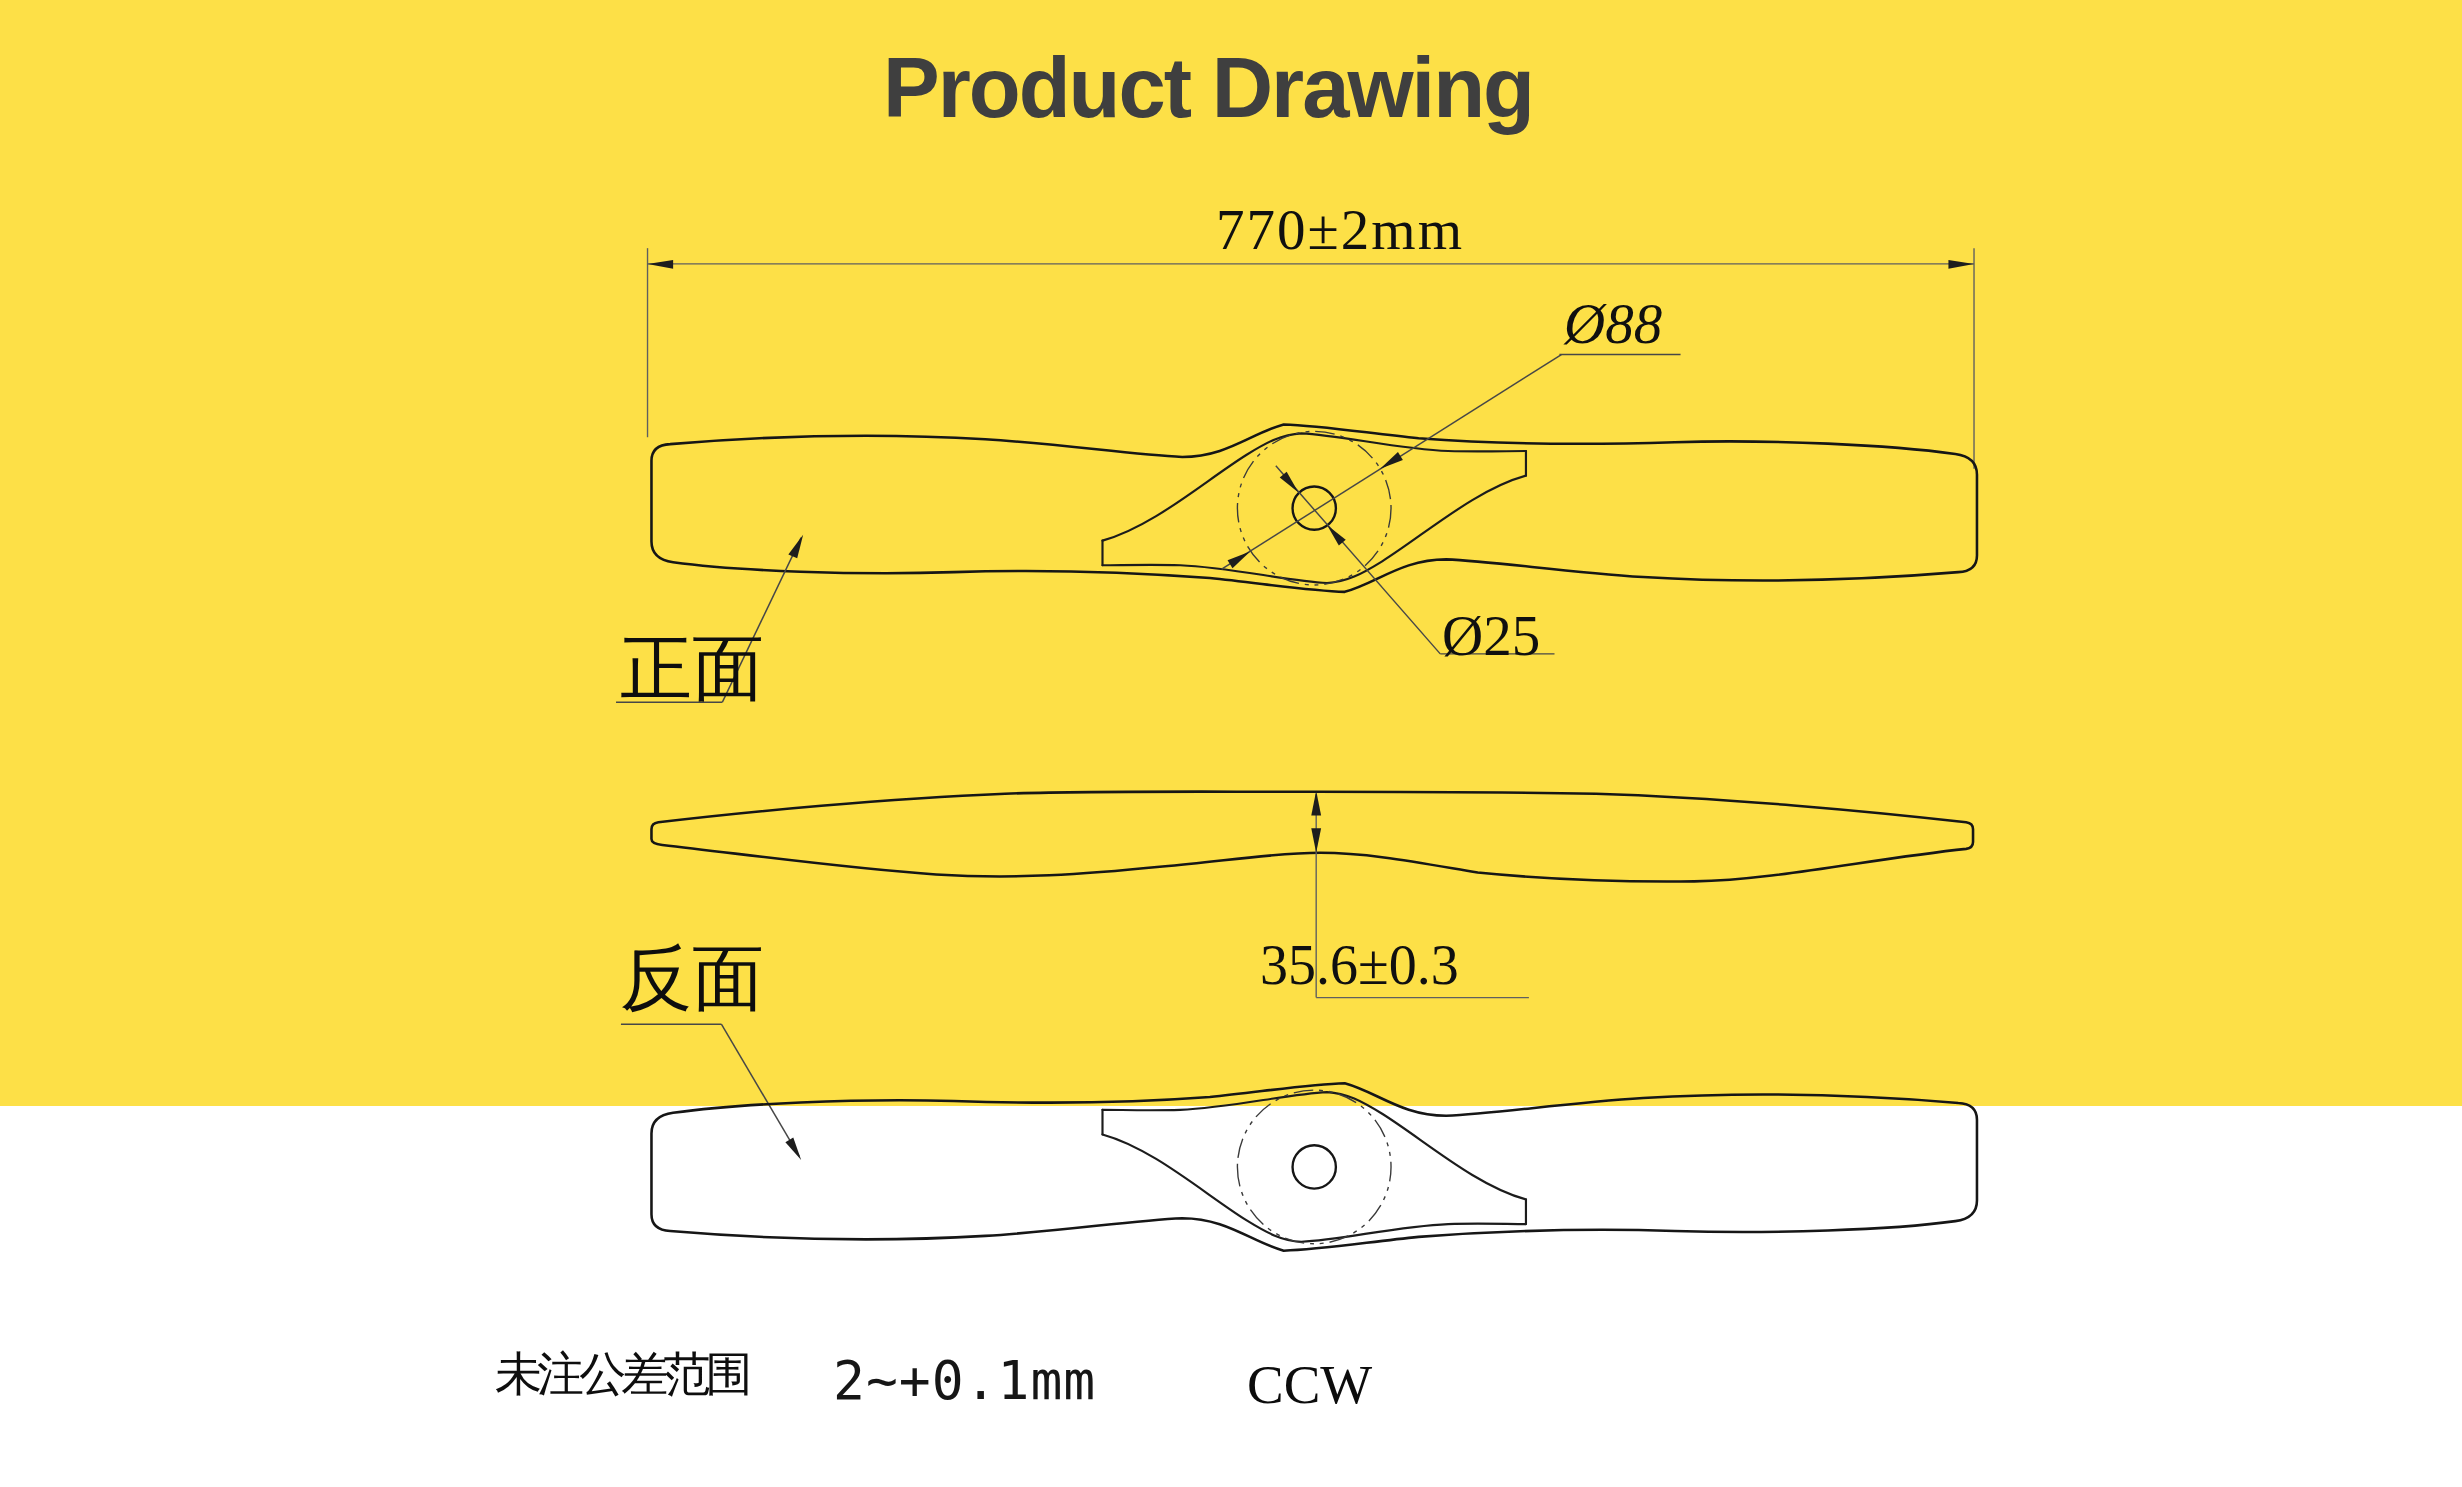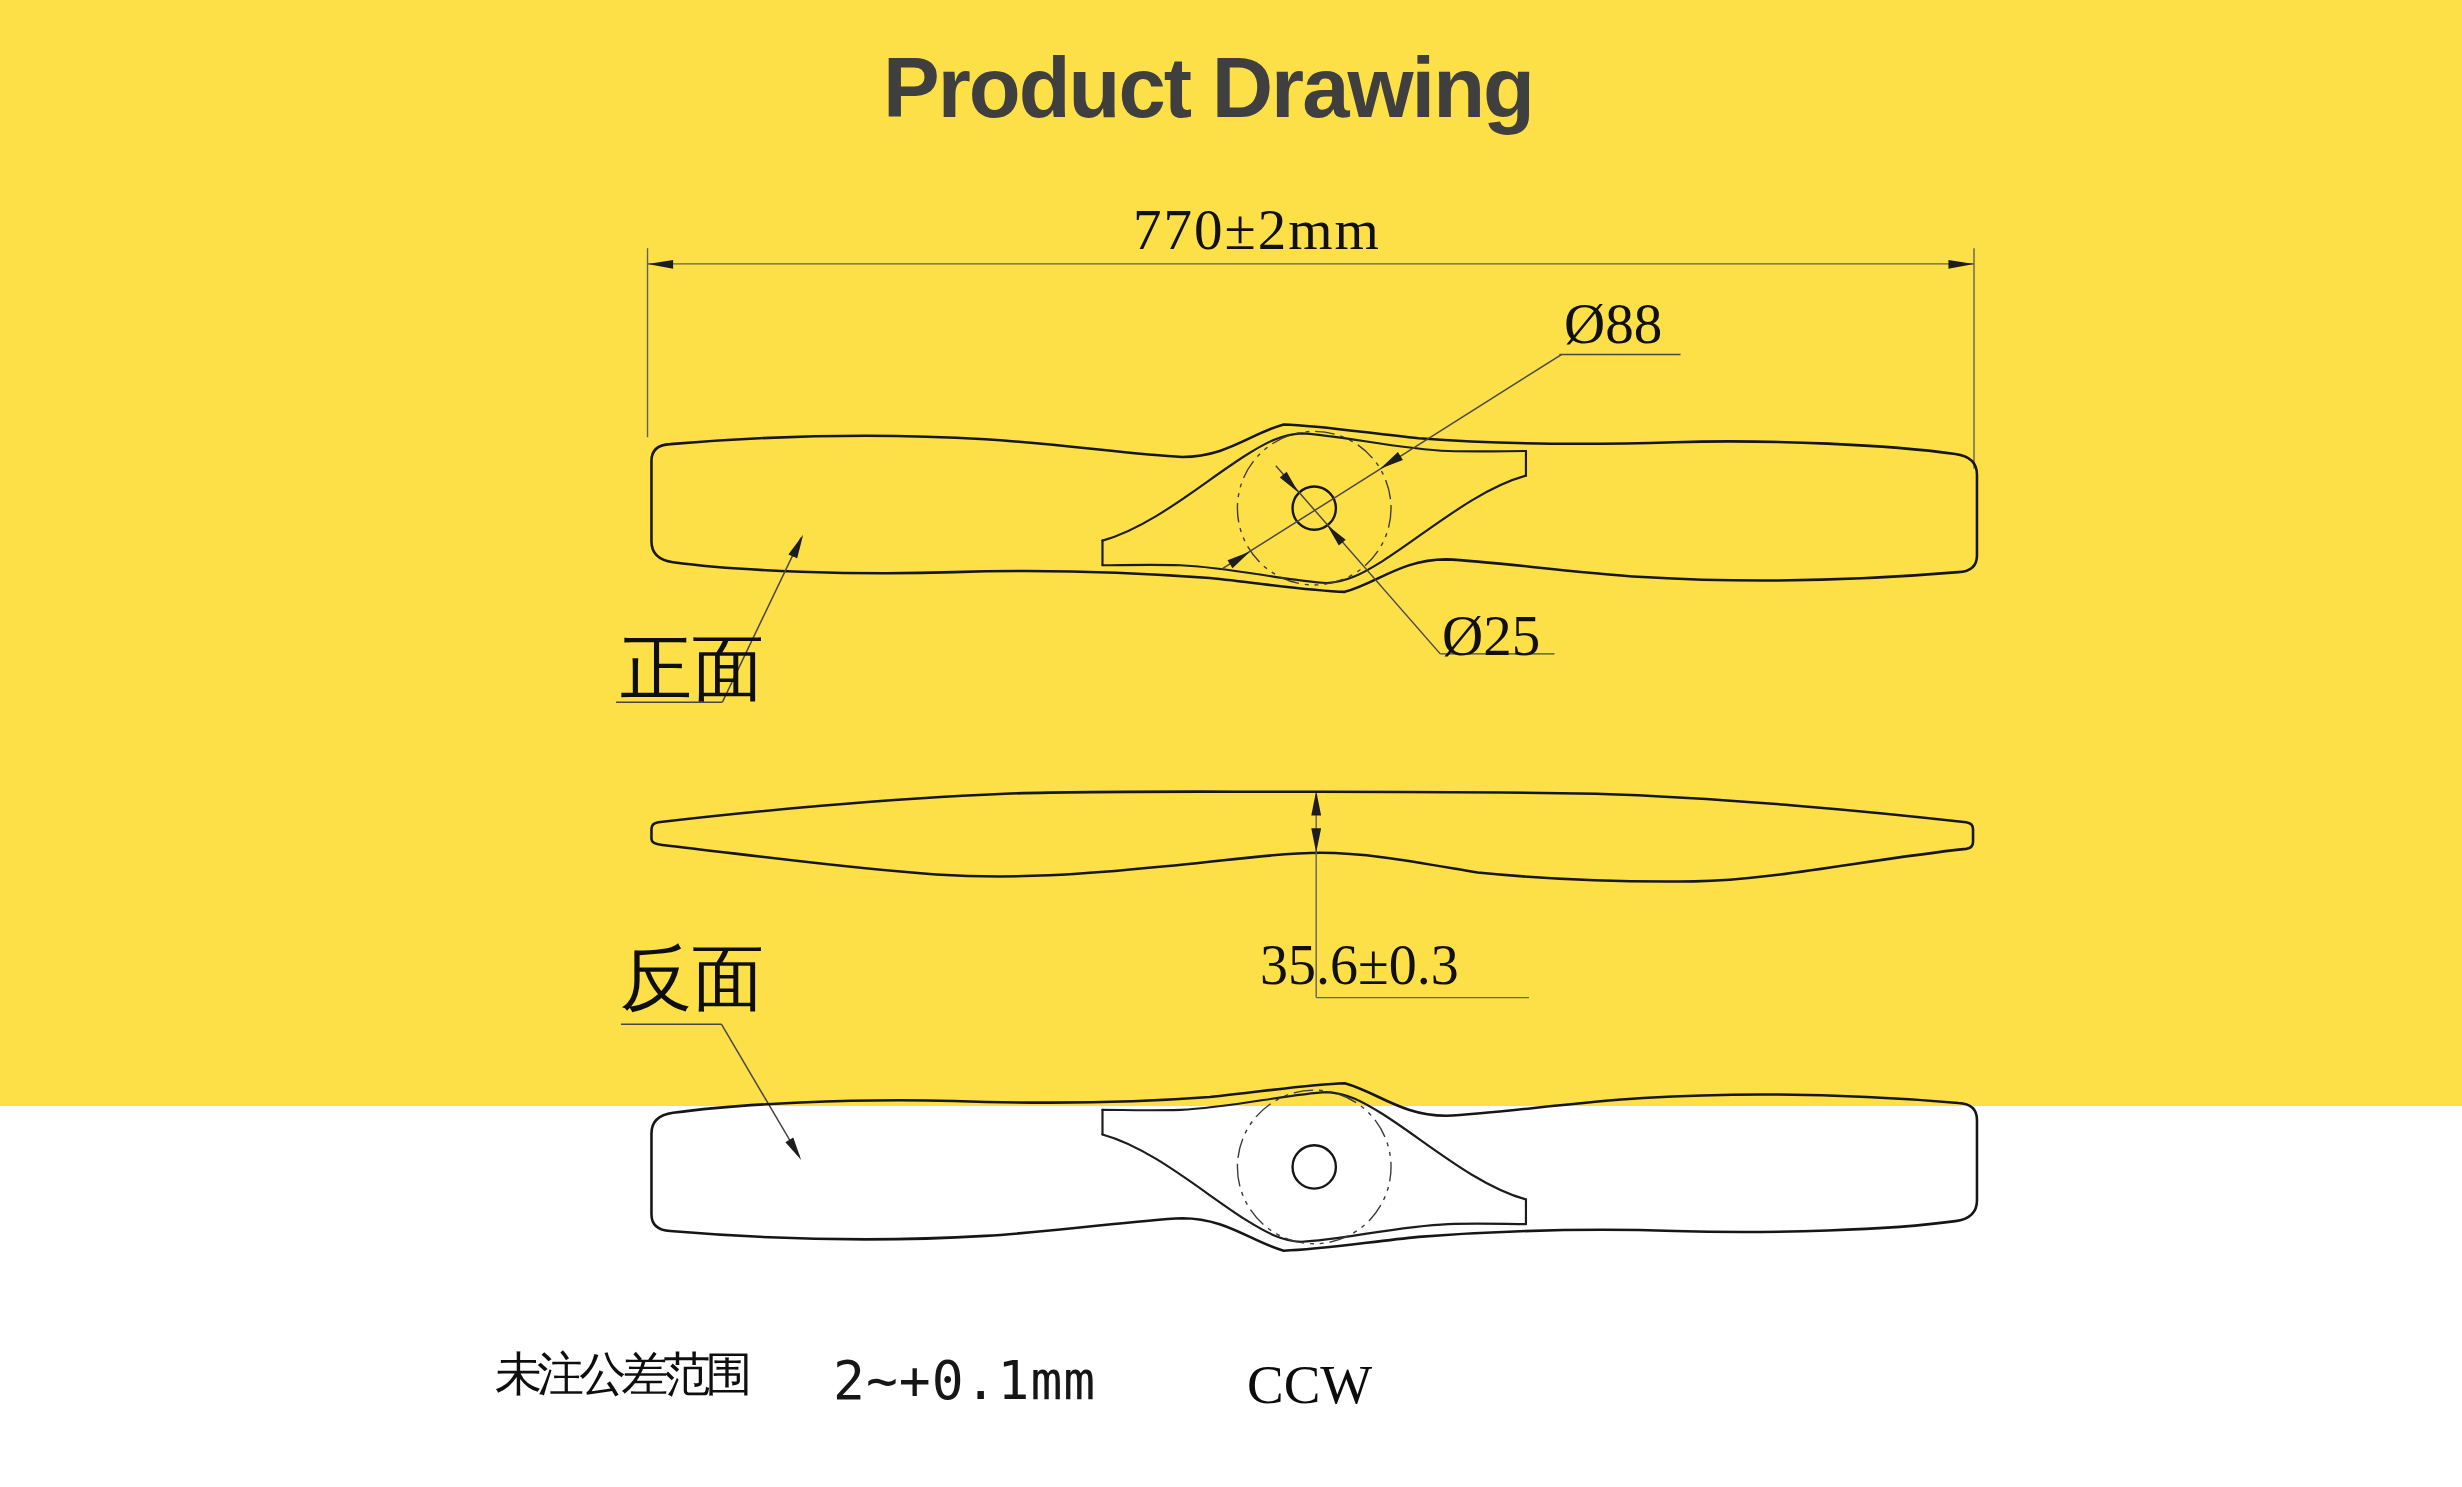--- a/index.html
+++ b/index.html
@@ -27,22 +27,22 @@
   .arrow   { fill: #1d1d1d; stroke: none; }
 
   
   .t { position: absolute; line-height: 1; white-space: nowrap; }
   .title {
     top: 45px; left: 0; width: 2416px; text-align: center;
     font-family: "Liberation Sans", "DejaVu Sans", sans-serif;
     font-weight: 700; font-size: 85px; letter-spacing: -2px; color: #3f3f3f;
   }
   .dim-text { font-size: 57px; color: #101010; }
-  .d770 { left: 1133px; top: 201px; width: 414px; letter-spacing: 2px; }
-  .d88  { left: 1564px; top: 295px; }
+  .d770 { left: 1133px; top: 201px; width: 414px; text-align: center; letter-spacing: 2px; }
+  .d88  { left: 1564px; top: 295px; font-style: italic; }
   .d25  { left: 1442px; top: 607px; }
   .d356 { left: 1260px; top: 937px; font-size: 56px; }
   .cjk  { font-size: 72px; color: #0e0e0e; }
   .lblFront { left: 620px; top: 633px; }
   .lblBack  { left: 620px; top: 943px; }
   .footNote { left: 495px; top: 1351px; font-size: 47px; letter-spacing: -4.9px; color: #0e0e0e; }
   .footVal  { left: 833px; top: 1354px; font-family: "DejaVu Sans Mono", monospace; font-size: 53px; letter-spacing: 1px; color: #161616; }
   .footCCW  { left: 1247px; top: 1357px; font-size: 55px; color: #0c0c0c; text-align: right; }
 </style>
 </head>

